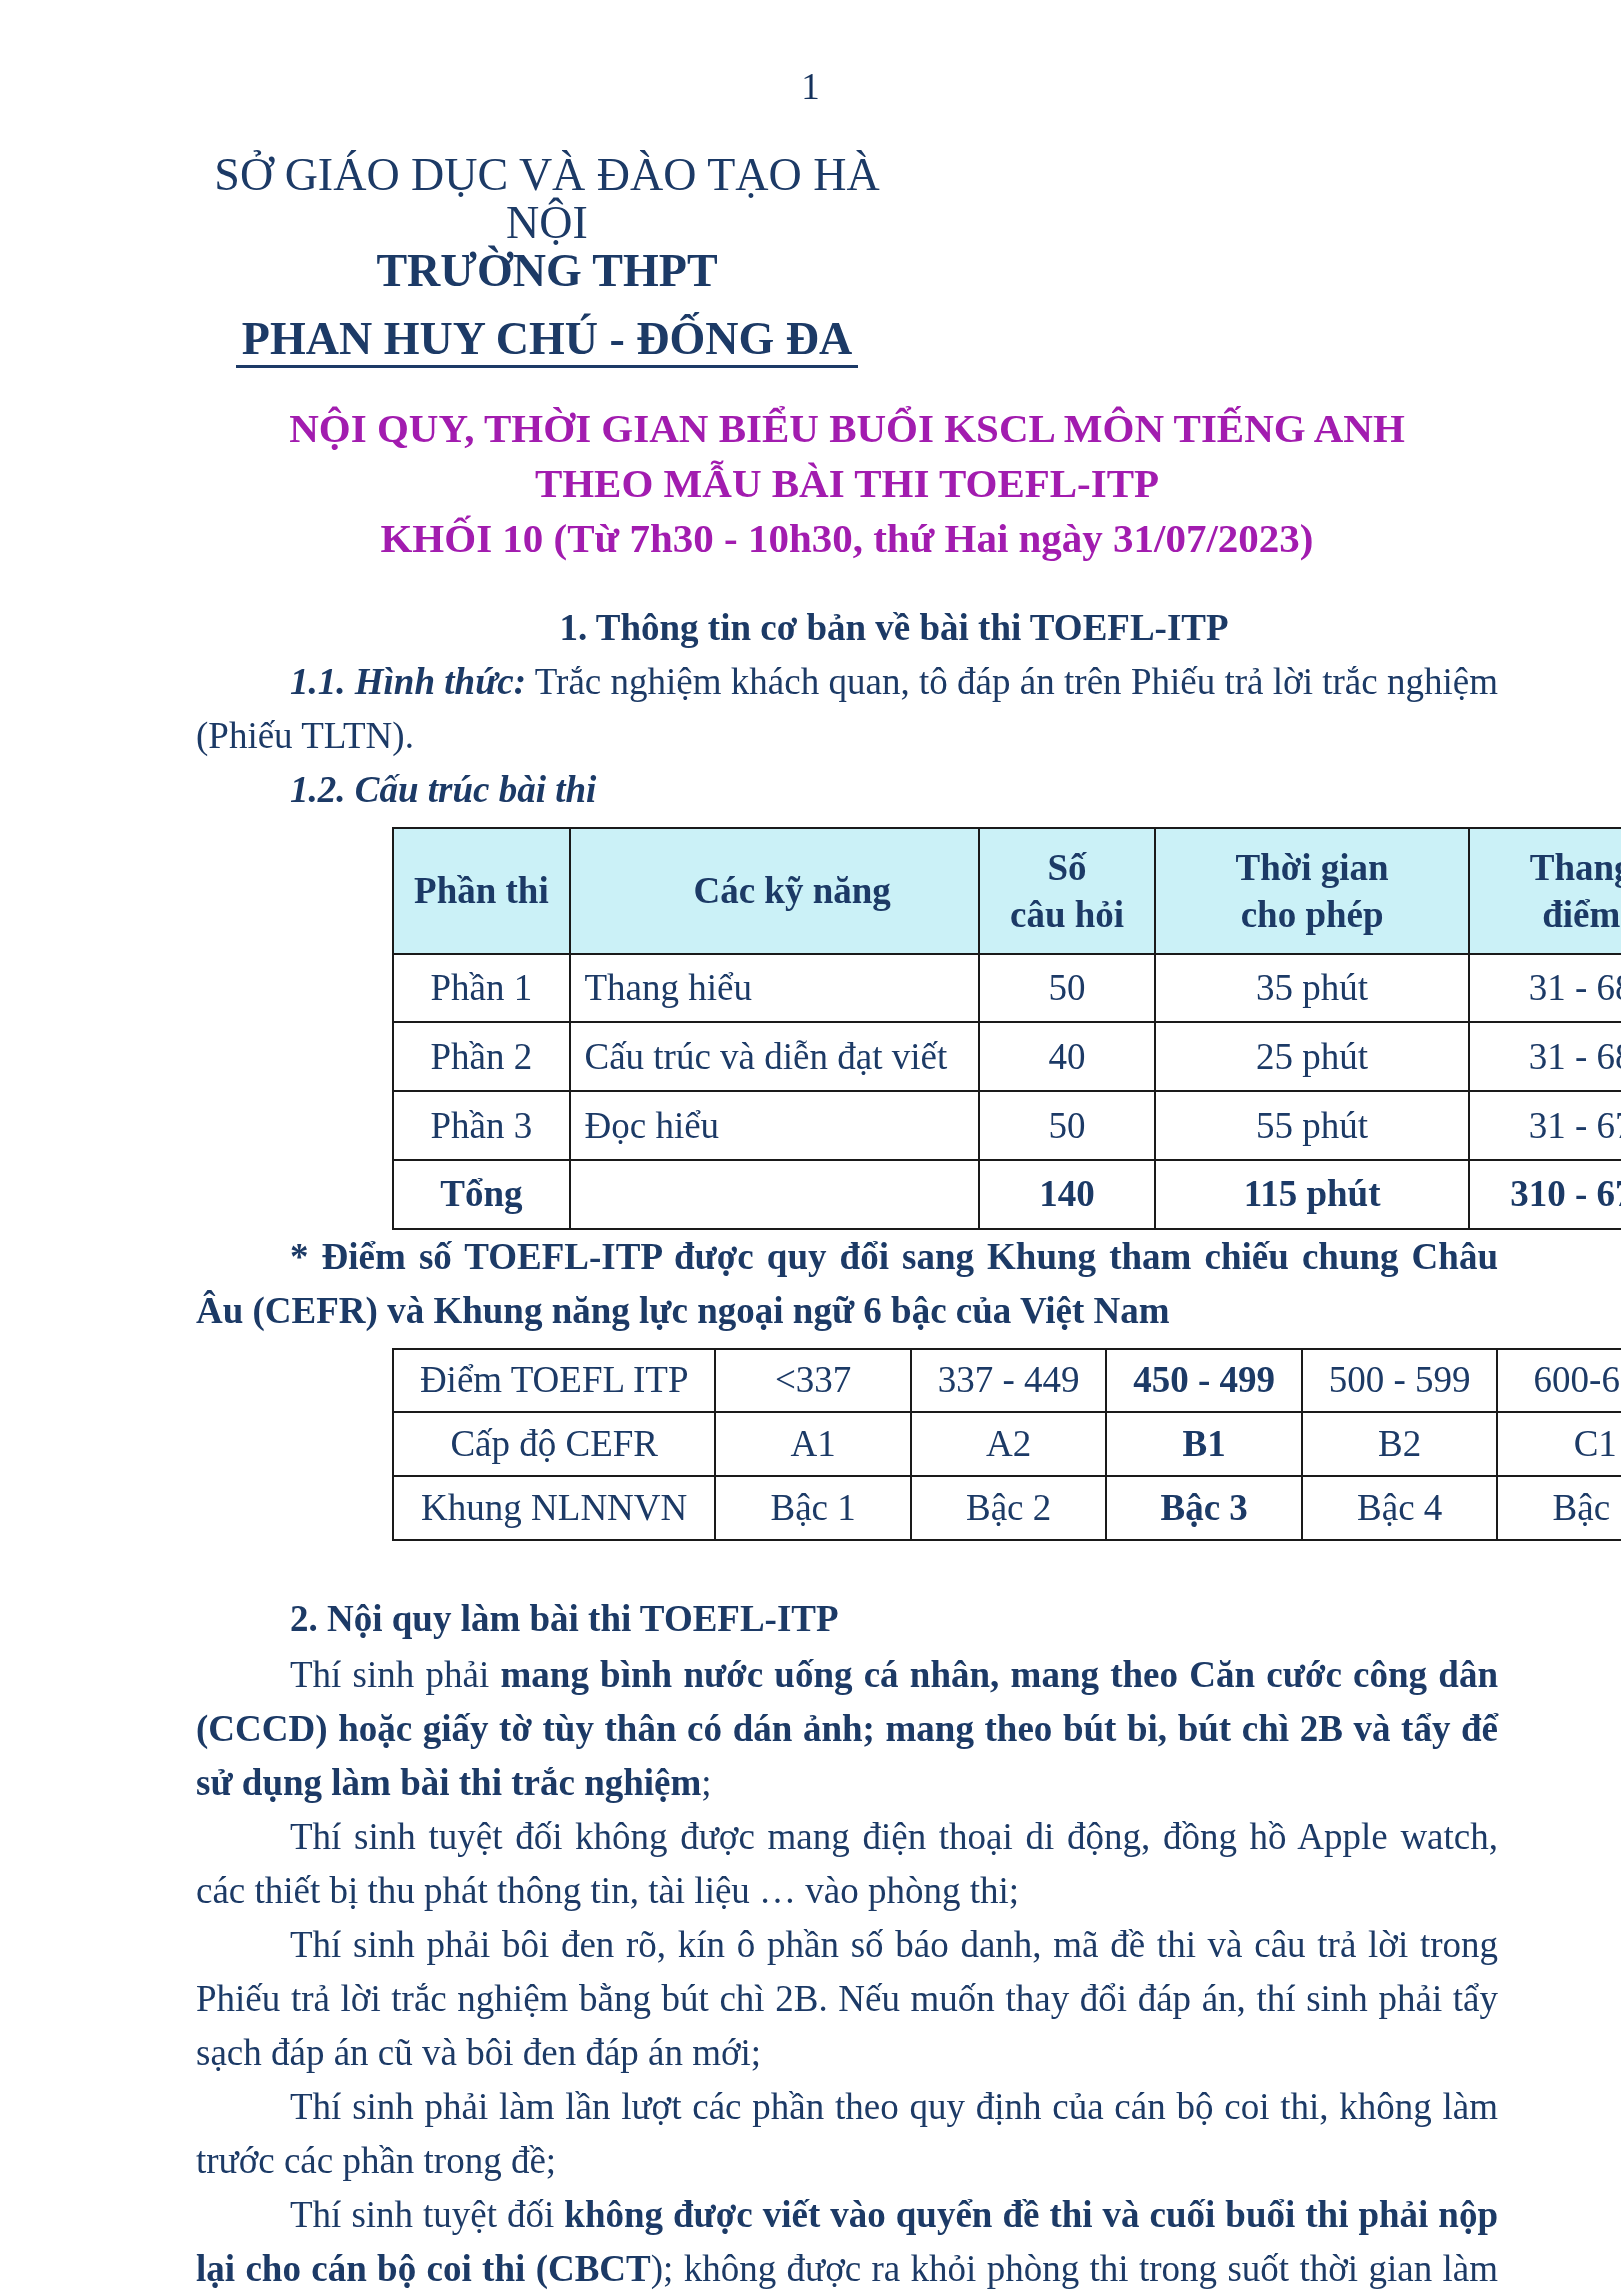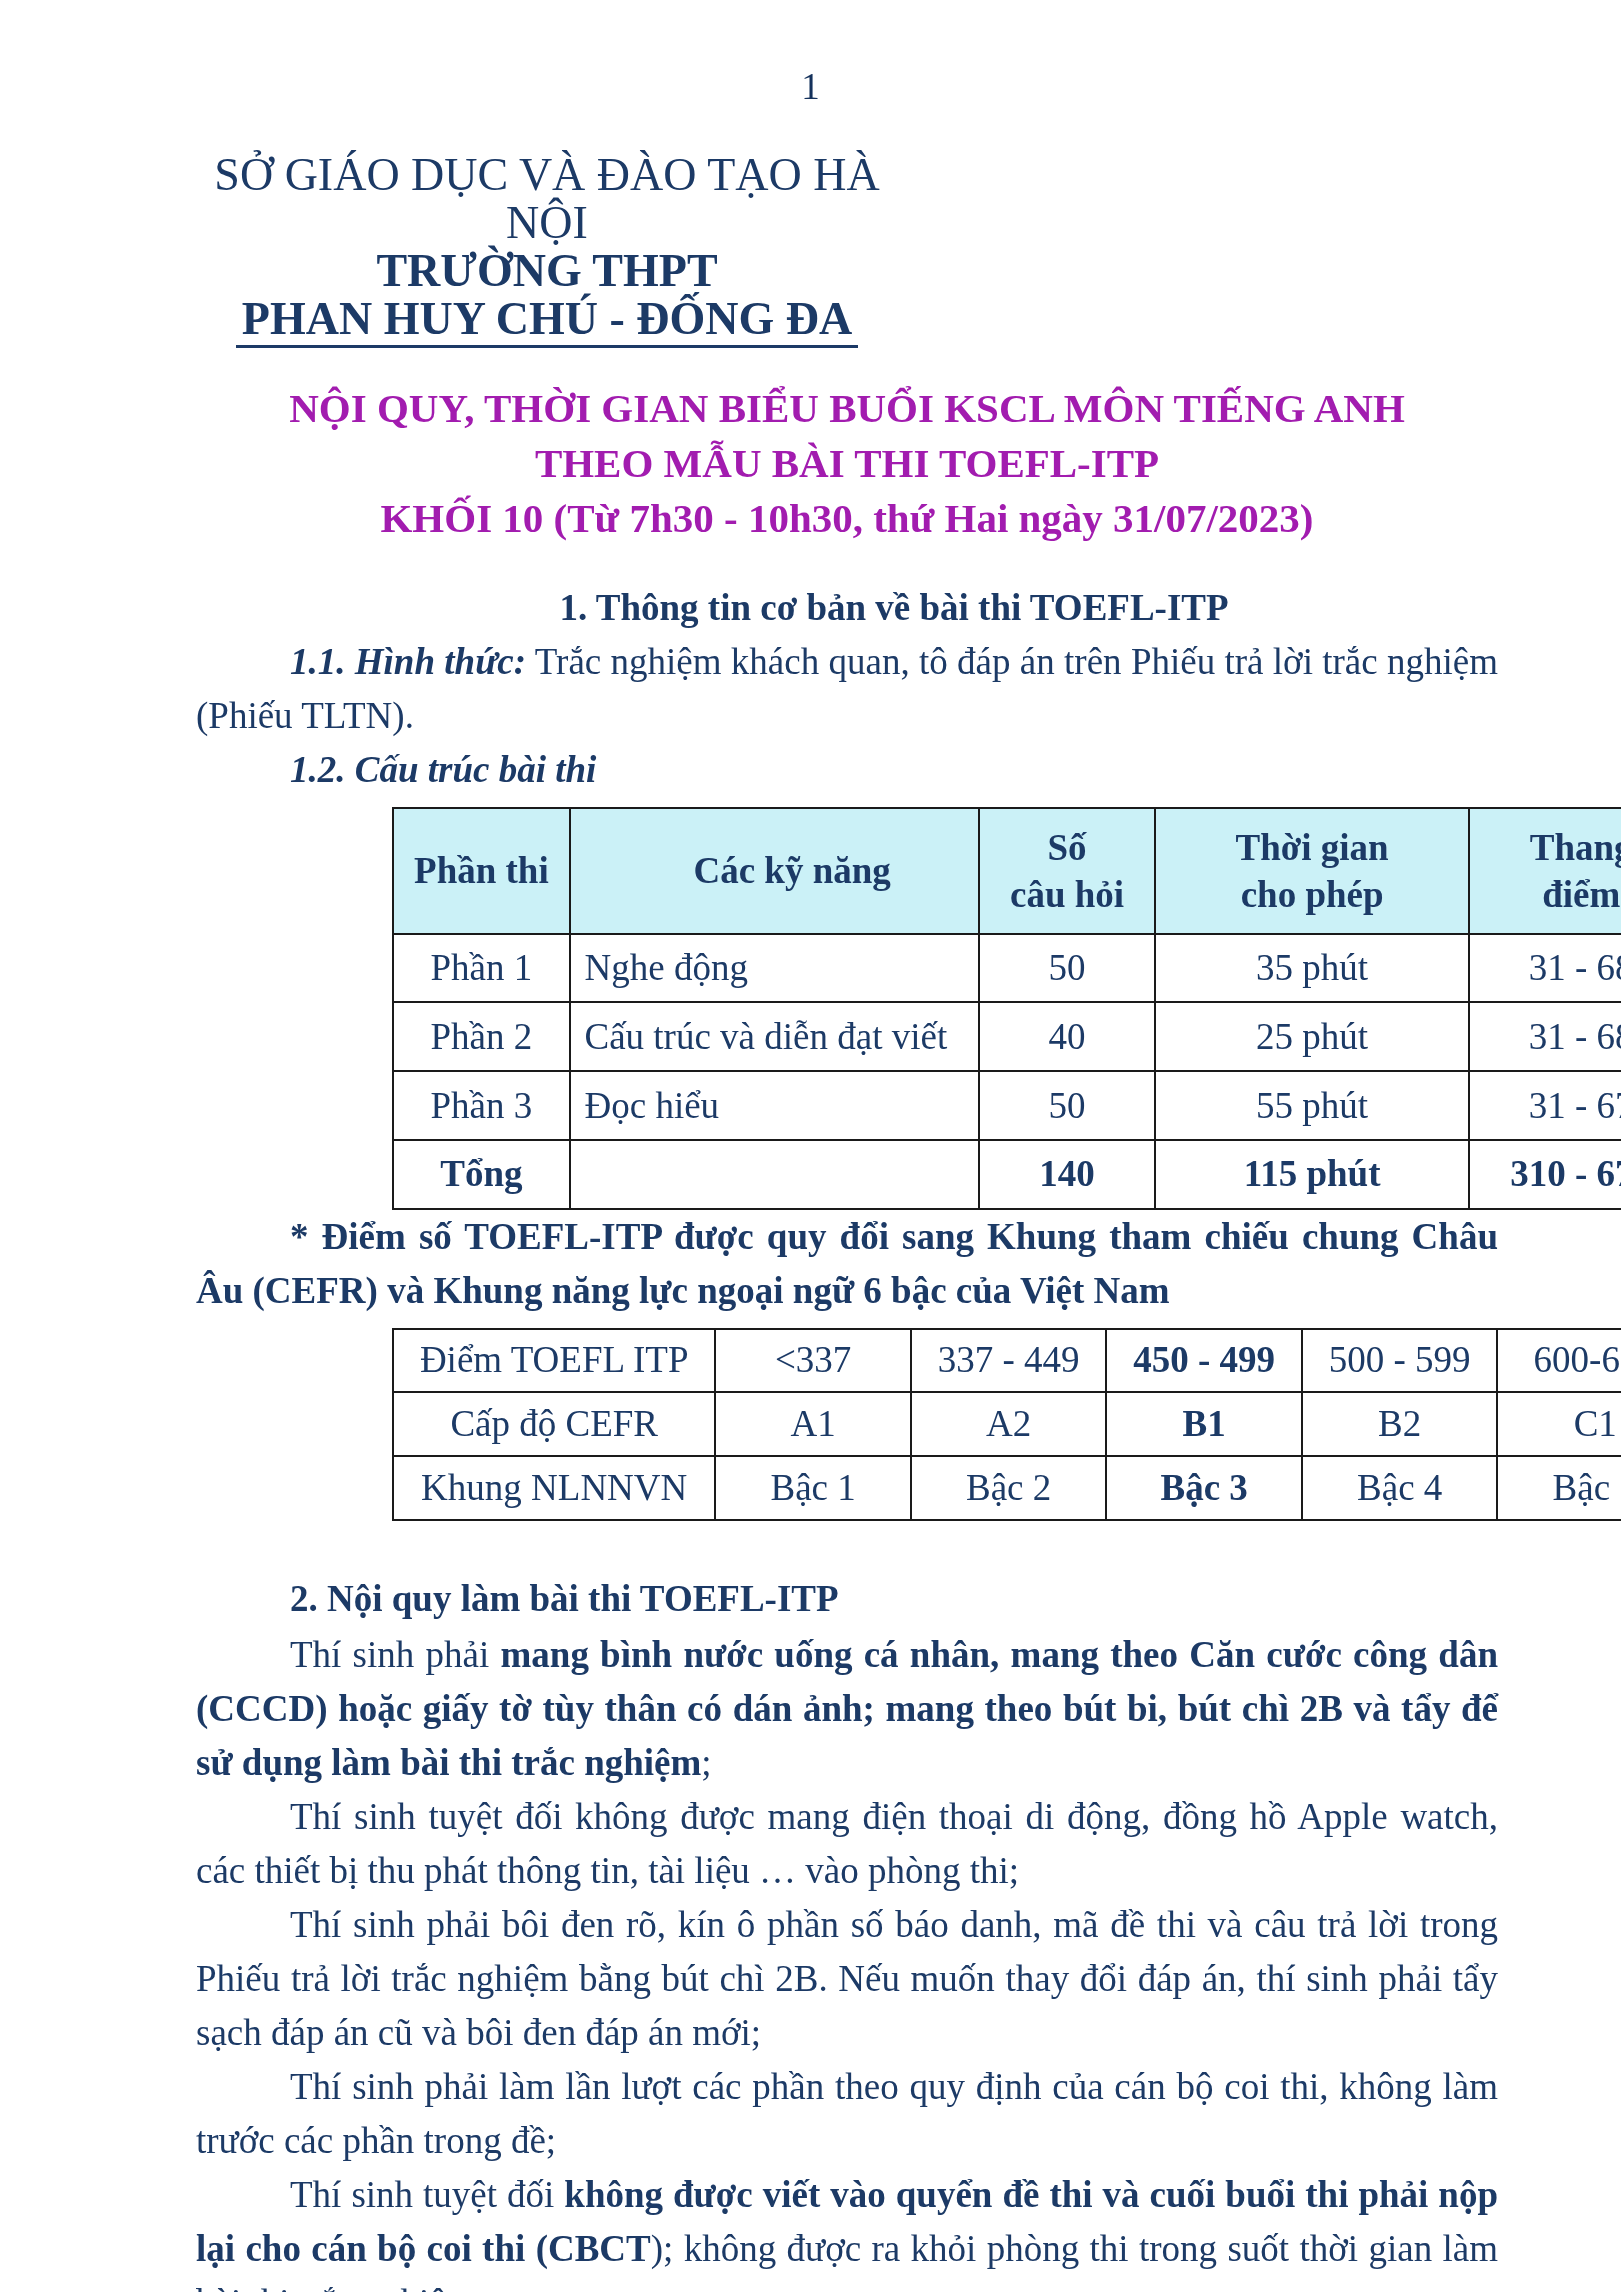--- a/index.html
+++ b/index.html
@@ -17,21 +17,21 @@
 
   .header-block{
     margin:41px 0 0 201px;width:692px;text-align:center;
     font-size:46px;line-height:48px;color:#1c3a66;
   }
   .header-block .dept{font-weight:normal;}
   .header-block .school-type{font-weight:bold;}
   .school-name-wrap{margin-top:0;}
   .school-name{
     display:inline-block;font-weight:bold;
-    border-bottom:3.9px solid #1c3a66;padding:0 5.9px 2px 5.9px;
+    border-bottom:3.9px solid #1c3a66;padding:0 5.9px 2px 5.9px;margin-top:20px;
   }
 
   .doc-title{
     margin:33px auto 0 196px;width:1302px;text-align:center;
     color:#a21caf;font-weight:bold;font-size:41px;line-height:55px;
   }
 
   .body-text{font-size:37px;line-height:54px;}
   .heading-bold{font-weight:bold;margin:0;text-indent:94px;}
   .h-sect1{margin-top:35px;text-align:center;}
@@ -100,21 +100,21 @@
 câu hỏi</th>
           <th class="c4">Thời gian
 cho phép</th>
           <th class="c5">Thang
 điểm</th>
         </tr>
       </thead>
       <tbody>
         <tr>
           <td>Phần 1</td>
-          <td class="cell-left">Nghe động</td>
+          <td class="cell-left">Thang hiểu</td>
           <td>50</td>
           <td>35 phút</td>
           <td>31 - 68</td>
         </tr>
         <tr>
           <td>Phần 2</td>
           <td class="cell-left">Cấu trúc và diễn đạt viết</td>
           <td>40</td>
           <td>25 phút</td>
           <td>31 - 68</td>

